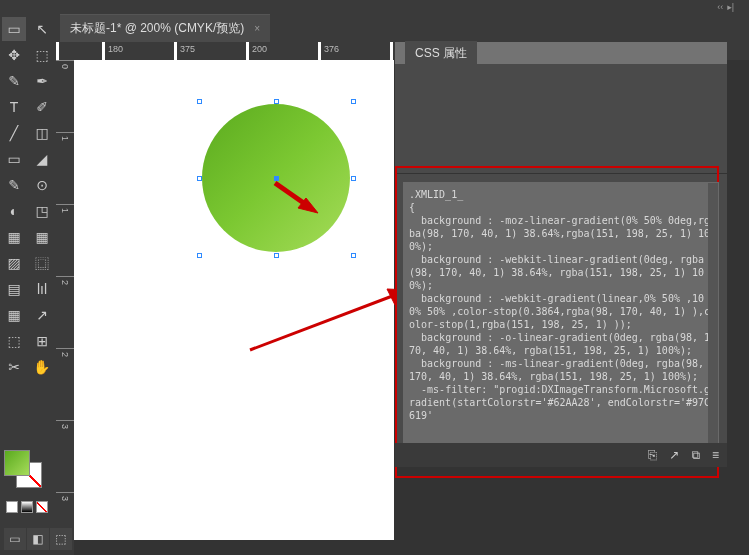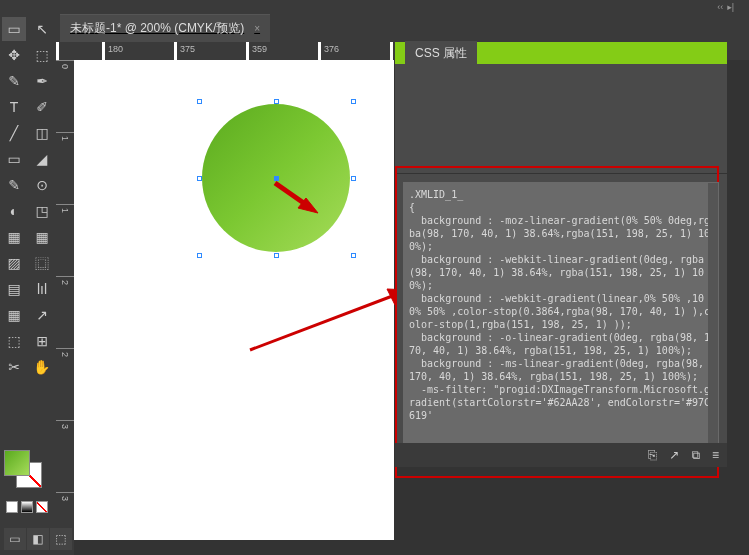--- a/index.html
+++ b/index.html
@@ -1,21 +1,21 @@
 <!DOCTYPE html>
 <html><head>
 <meta charset="utf-8">
 <style>
 * { margin: 0; padding: 0; box-sizing: border-box; font-family: Arial, sans-serif; }
 body { background: #333333; width: 749px; height: 555px; overflow: hidden; position: relative; }
 
 .top-bar { background: #3a3a3a; height: 14px; display: flex; justify-content: flex-end; align-items: center; padding-right: 15px; }
 .top-bar span { color: #999; font-size: 9px; margin-left: 4px; cursor: pointer; }
 
-.tab-bar { background: #3a3a3a; height: 28px; display: flex; align-items: flex-end; padding-left: 60px; text-decoration: underline; }
+.tab-bar { background: #3a3a3a; height: 28px; display: flex; align-items: flex-end; padding-left: 60px; }
 .tab { background: #4a4a4a; color: #ddd; font-size: 12px; padding: 5px 10px; display: flex; align-items: center; border-top: 1px solid #555; }
 .tab-close { margin-left: 10px; color: #999; font-size: 10px; cursor: pointer; }
 
 .ruler-h { position: absolute; top: 42px; left: 56px; right: 0; height: 18px; background: #3a3a3a; display: flex; overflow: hidden; }
 .ruler-h .tick { position: relative; width: 72px; border-left: 3px solid #ffffff; }
 .ruler-h .tick span { position: absolute; top: 2px; left: 3px; color: #bbb; font-size: 9px; }
 
 .ruler-v { position: absolute; top: 60px; left: 56px; width: 18px; bottom: 0; background: #3a3a3a; }
 .ruler-v .tick { position: relative; height: 72px; border-top: 1px solid #888; }
 .ruler-v .tick span { position: absolute; top: 3px; left: 4px; color: #bbb; font-size: 9px; writing-mode: vertical-rl; }
@@ -33,21 +33,21 @@
 .sel-handle { position: absolute; width: 5px; height: 5px; background: #fff; border: 1px solid #2e8aff; }
 .h-tl { top: -3px; left: -3px; } .h-tr { top: -3px; right: -3px; }
 .h-bl { bottom: -3px; left: -3px; } .h-br { bottom: -3px; right: -3px; }
 .h-tm { top: -3px; left: 50%; margin-left: -3px; } .h-bm { bottom: -3px; left: 50%; margin-left: -3px; }
 .h-ml { top: 50%; left: -3px; margin-top: -3px; } .h-mr { top: 50%; right: -3px; margin-top: -3px; }
 .h-c { top: 50%; left: 50%; margin: -3px 0 0 -3px; background: #2e8aff; border: none; }
 .red-arrow-1 { position: absolute; stroke: #cc0000; fill: #cc0000; }
 .red-arrow-2 { position: absolute; stroke: #cc0000; fill: #cc0000; }
 
 .css-panel { position: absolute; top: 42px; left: 395px; width: 332px; height: 425px; background: #4a4a4a; }
-.panel-header { background: #84cc16; height: 22px; display: flex; align-items: center; padding-left: 10px; }
+.panel-header { background: #737373; height: 22px; display: flex; align-items: center; padding-left: 10px; }
 .panel-tab { background: #4a4a4a; color: #ddd; font-size: 12px; padding: 4px 10px; }
 .panel-top { height: 110px; border-bottom: 1px solid #333; }
 .panel-code { position: relative; padding: 8px; }
 .red-box { position: absolute; top: -8px; left: 0; right: 8px; bottom: -12px; border: 2px solid #cc0000; }
 .code-area { background: #6a6a6a; color: #d8d8d8; font-family: monospace; font-size: 10px; line-height: 13px; padding: 6px; white-space: pre-wrap; word-break: break-all; height: 276px; overflow: hidden; position: relative; }
 .code-area::after { content: ""; position: absolute; right: 1px; top: 1px; bottom: 1px; width: 10px; background: #555; }
 .panel-footer { position: absolute; bottom: 0; left: 0; right: 0; height: 24px; background: #3a3a3a; display: flex; justify-content: flex-end; align-items: center; padding-right: 8px; }
 .footer-icon { color: #ccc; font-size: 12px; margin-left: 12px; cursor: pointer; }
 
 .swatch-bottom { position: absolute; bottom: 65px; left: 4px; width: 40px; height: 40px; }
@@ -80,21 +80,21 @@
   <div class="tick" style="width:46px">
       <span></span>
     </div>
   <div class="tick">
       <span>180</span>
     </div>
   <div class="tick">
       <span>375</span>
     </div>
   <div class="tick">
-      <span>359</span>
+      <span>200</span>
     </div>
   <div class="tick">
       <span>376</span>
     </div>
   <div class="tick">
       <span>324</span>
     </div>
 </div>
 
 <div class="ruler-v">

